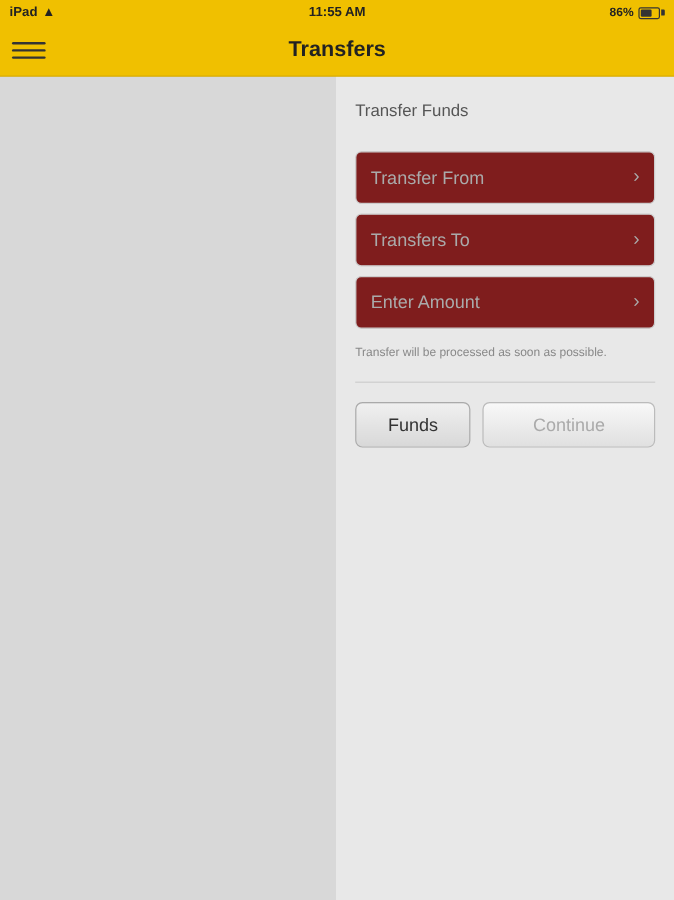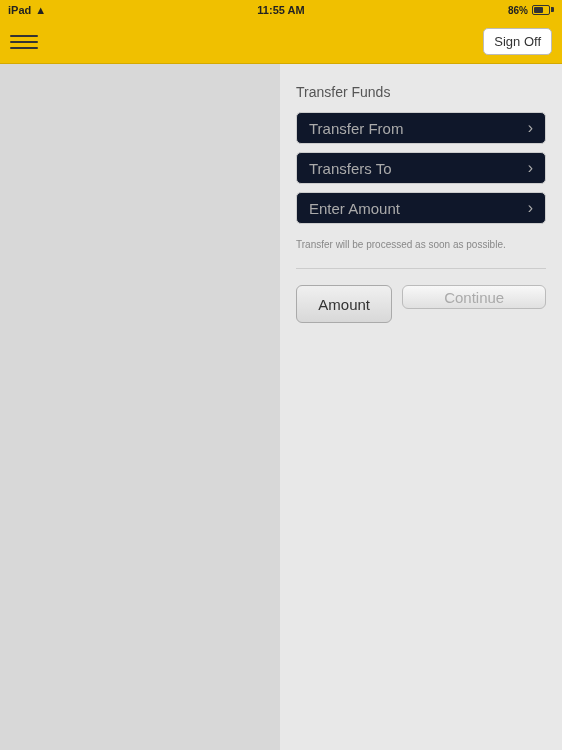--- a/index.html
+++ b/index.html
@@ -19,21 +19,21 @@
       display: flex;
       align-items: center;
       justify-content: space-between;
       padding: 0 8px;
       font-size: 11px;
       font-weight: 600;
       color: #222;
     }
     .status-left { display: flex; align-items: center; gap: 4px; }
     .status-center { position: absolute; left: 50%; transform: translateX(-50%); font-size: 11px; font-weight: 600; }
-    .status-right { display: flex; align-items: flex-start; gap: 4px; font-size: 10px; }
+    .status-right { display: flex; align-items: flex-end; gap: 4px; font-size: 10px; }
 
     
     .nav-bar {
       height: 44px;
       background: #f0c000;
       display: flex;
       align-items: center;
       justify-content: space-between;
       padding: 0 10px;
       border-bottom: 1px solid #d4a900;
@@ -87,30 +87,30 @@
     
     .content {
       flex: 1;
       background: #e8e8e8;
       padding: 20px 16px;
     }
 
     .section-title {
       font-size: 14px;
       color: #555;
-      margin-bottom: 12px;
+      margin-bottom: 26px;
       font-weight: 400;
     }
 
     
     .form-row {
-      background: #0f172a;
+      background: #7f1d1d;
       border: 1px solid #ccc;
       border-radius: 5px;
-      height: 32px;
+      height: 44px;
       display: flex;
       align-items: center;
       justify-content: space-between;
       padding: 0 12px;
       margin-bottom: 8px;
       cursor: pointer;
     }
     .form-row-label {
       font-size: 15px;
       color: #aaa;
@@ -147,21 +147,21 @@
       background: linear-gradient(to bottom, #f0f0f0, #d8d8d8);
       border: 1px solid #aaa;
       border-radius: 6px;
       font-size: 15px;
       color: #333;
       cursor: pointer;
       font-weight: 500;
     }
     .btn-continue {
       flex: 1.5;
-      height: 24px;
+      height: 38px;
       background: linear-gradient(to bottom, #f8f8f8, #e0e0e0);
       border: 1px solid #bbb;
       border-radius: 6px;
       font-size: 15px;
       color: #aaa;
       cursor: default;
     }
 
     
     .battery {
@@ -214,21 +214,21 @@
     </div>
   </div>
 </div>
 
 <div class="nav-bar">
   <div class="nav-menu-icon">
     <span></span>
     <span></span>
     <span></span>
   </div>
-  <button class="sign-off-btn">Sign Off</button>
+  <span class="nav-title">Transfers</span>
 </div>
 
 <div class="main-layout">
 
   <div class="sidebar"></div>
 
   <div class="content">
     <div class="section-title">Transfer Funds</div>
 
     <div class="form-row">
@@ -244,18 +244,18 @@
     <div class="form-row">
       <span class="form-row-label">Enter Amount</span>
       <span class="chevron">›</span>
     </div>
 
     <div class="info-text">Transfer will be processed as soon as possible.</div>
 
     <hr class="divider">
 
     <div class="button-row">
-      <button class="btn-cancel">Amount</button>
+      <button class="btn-cancel">Funds</button>
       <button class="btn-continue">Continue</button>
     </div>
   </div>
 
 </div>
 
 </body></html>

